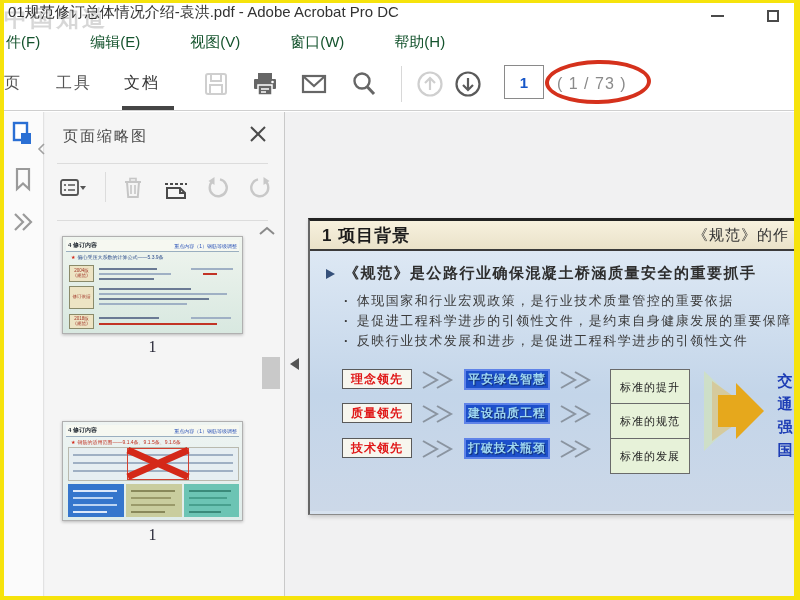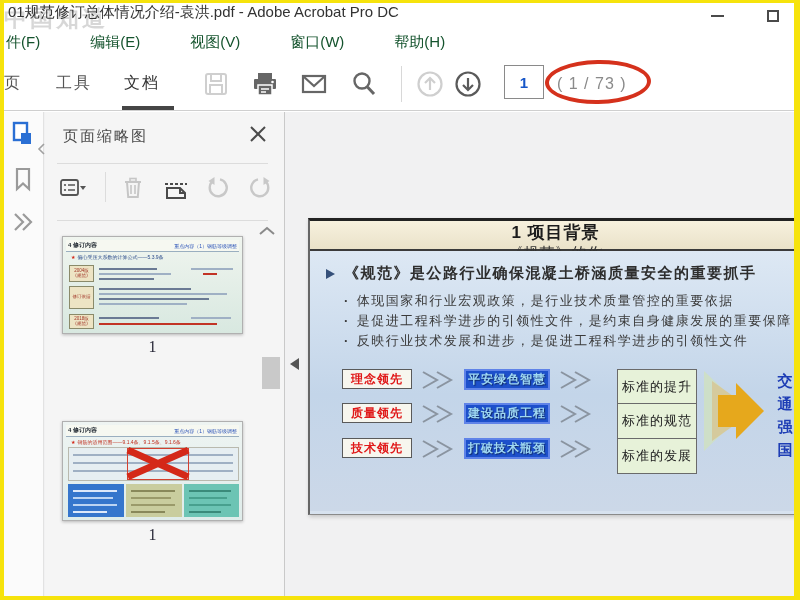--- a/index.html
+++ b/index.html
@@ -85,37 +85,37 @@
   .t2-teal { left:121px; width:55px; background:#6cc4b4; }
 
   .pscroll-up { position:absolute; right:8px; top:114px; width:18px; height:10px; }
   .pscroll-thumb { position:absolute; right:4px; top:245px; width:18px; height:32px; background:#c9c9c9; }
 
   
   .doc { position:absolute; left:282px; top:0; right:0; bottom:0; background:#f1f1f2; overflow:hidden; }
   .collapse-handle { position:absolute; left:4px; top:246px; width:0; height:0; border-top:6px solid transparent; border-bottom:6px solid transparent; border-right:9px solid #555; }
 
   .slide { position:absolute; left:22px; top:106px; right:-2px; height:297px; border:1px solid #8a8a8a; border-top:3px solid #222; border-left:2px solid #666; background:#d7e2ef; box-shadow:1px 2px 4px rgba(0,0,0,0.18); overflow:hidden; }
-  .slide-head { height:30px; background:linear-gradient(#f7f1de,#eae2c9); border-bottom:2px solid #3b3b3b; display:flex; align-items:center; justify-content:space-between; padding:0 6px 0 12px;flex-direction:column; }
+  .slide-head { height:30px; background:linear-gradient(#f7f1de,#eae2c9); border-bottom:2px solid #3b3b3b; display:flex; align-items:center; justify-content:space-between; padding:0 6px 0 12px; }
   .sh-left { font-size:17px; font-weight:bold; color:#1c1c1c; letter-spacing:1px; white-space:nowrap; }
   .sh-right { font-size:15px; color:#333; letter-spacing:1px; white-space:nowrap; }
   .slide-body { position:relative; height:260px; background:linear-gradient(180deg,#dde8f4,#c3d5e9 55%,#ccd8e8); }
 
   .lead { position:absolute; left:16px; top:13px; display:flex; align-items:center; font-size:15px; font-weight:bold; color:#2e2e2e; letter-spacing:1.5px; white-space:nowrap; }
   .lead-arrow { width:0; height:0; border-left:9px solid #35507a; border-top:5px solid transparent; border-bottom:5px solid transparent; margin-right:9px; }
   .point { position:absolute; left:34px; font-size:13px; color:#3a3a3a; letter-spacing:1.5px; white-space:nowrap; }
   .point::before { content:"·"; font-weight:bold; margin-right:7px; }
   .p0 { top:41px; } .p1 { top:61px; } .p2 { top:81px; }
 
   .flow-row { position:absolute; left:0; right:0; height:22px; }
   .fr0 { top:118px; } .fr1 { top:152px; } .fr2 { top:187px;font-family:Liberation Mono, monospace; }
   .cell { position:absolute; display:flex; align-items:center; justify-content:center; white-space:nowrap; }
   .ca { left:32px; width:70px; height:20px; background:#f7f6ee; border:1px solid #5a5a5a; color:#e01818; font-weight:bold; font-size:12px; letter-spacing:1px; }
   .cb { left:154px; width:86px; height:21px; background:#1d50cb; border:2px solid #5f83e8; color:#9fd8f2; font-weight:bold; font-size:12px; letter-spacing:1px; text-shadow:1px 1px 1px #102a66; }
-  .cc { left:307px; width:80px; height:36px; background:#e7f2d9; border:1px solid #6a6a6a; color:#222; font-size:13px; letter-spacing:1px; }
+  .cc { left:300px; width:80px; height:36px; background:#e7f2d9; border:1px solid #6a6a6a; color:#222; font-size:11px; letter-spacing:1px; }
   .chv { position:absolute; top:1px; width:34px; height:20px; }
   .chv1 { left:110px; } .chv2 { left:248px; }
 
   .arrow-graphic { position:absolute; left:388px; top:112px; width:70px; height:96px; }
   .vertical-word { position:absolute; left:466px; top:118px; width:18px; font-size:15px; font-weight:bold; color:#1d3db5; line-height:23px; text-align:center; }
 
   .doc-watermark { position:absolute; right:8px; bottom:6px; font-family:"Liberation Mono",monospace; font-size:20px; color:#a2a2ac; letter-spacing:1px; }
 
   svg { display:block; }
 </style>

